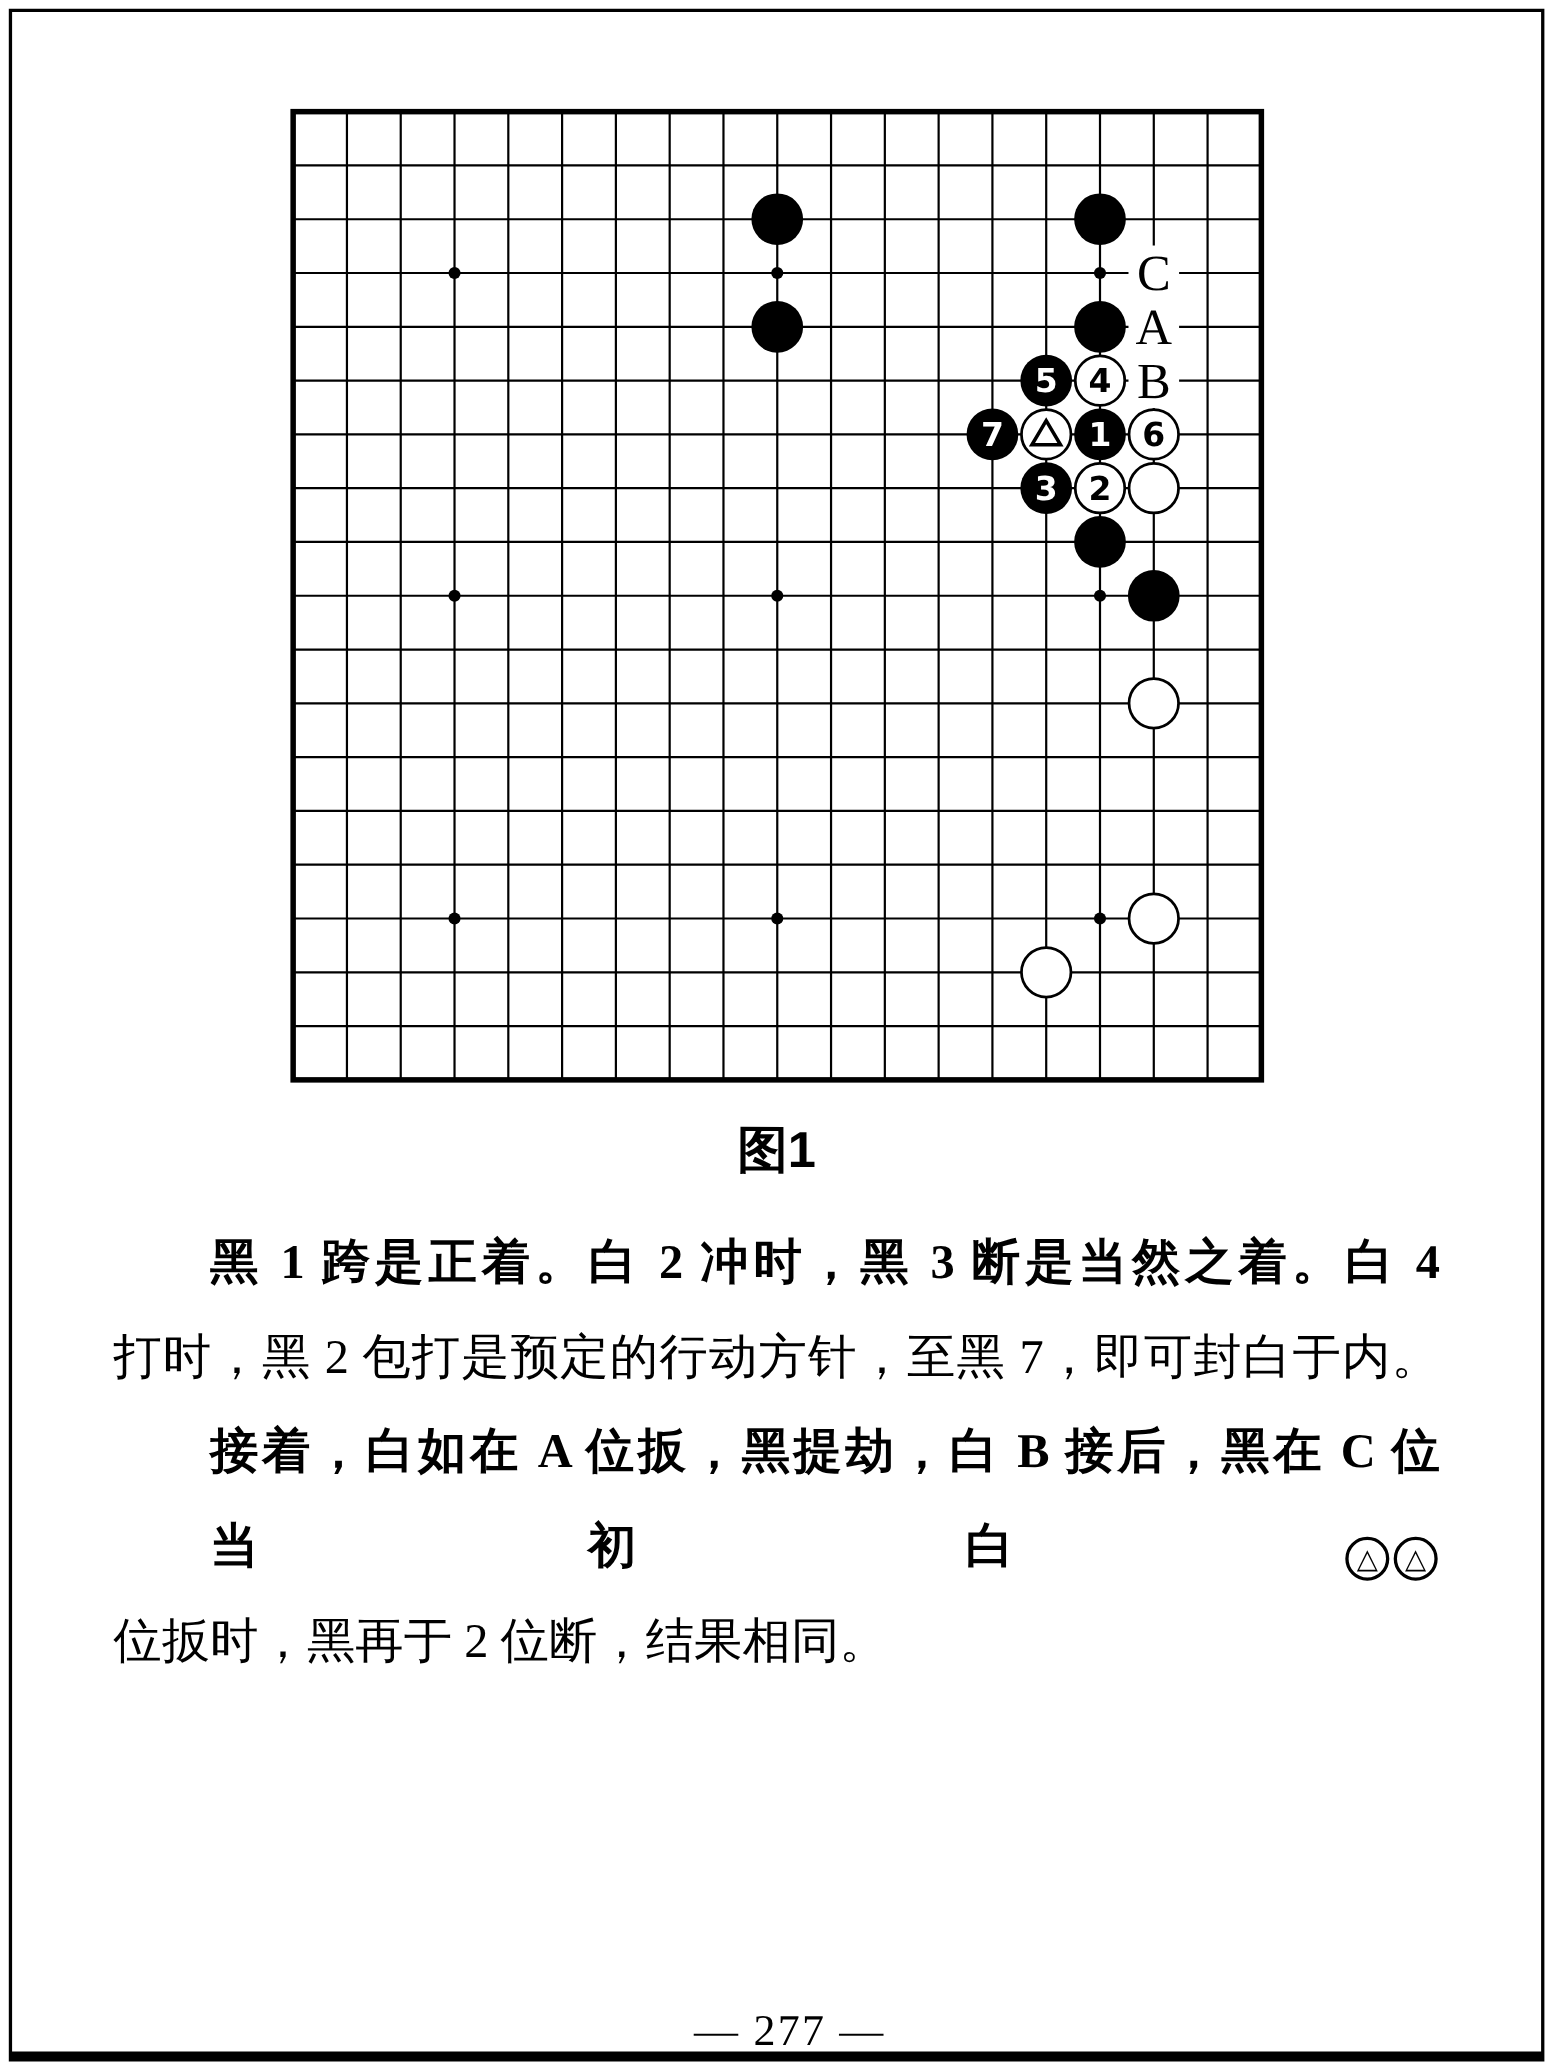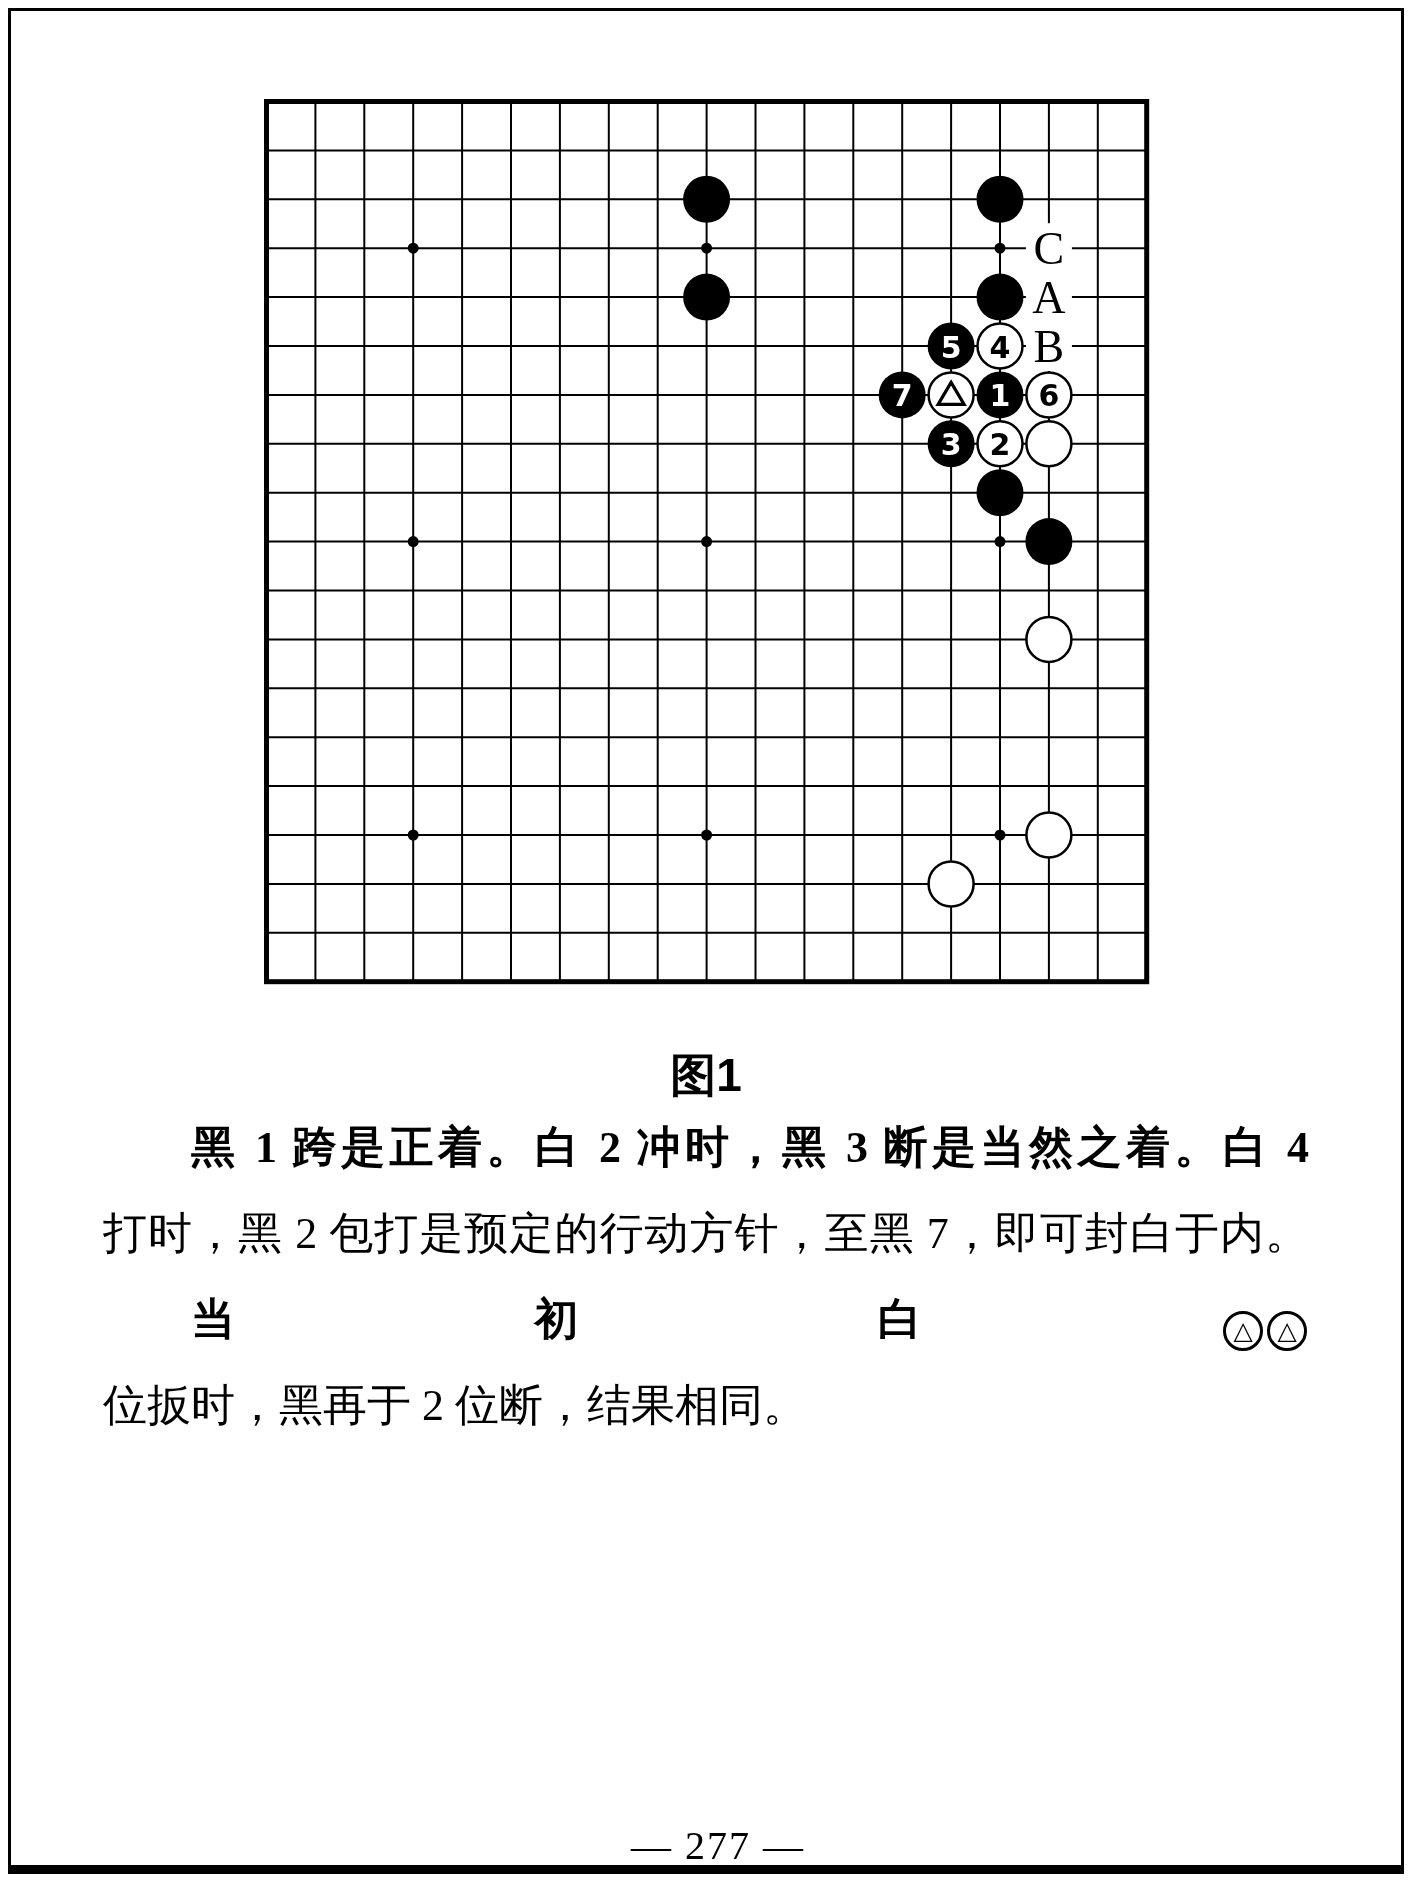--- a/index.html
+++ b/index.html
@@ -2,21 +2,21 @@
 <html><head>
 <meta charset="utf-8">
 <style>
   html,body{margin:0;padding:0;background:#fff;}
   body{width:1412px;height:1882px;position:relative;overflow:hidden;
        font-family:"Liberation Serif", serif;color:#000;}
   .page-frame{position:absolute;left:8px;top:8px;right:8px;bottom:8px;
        border:3px solid #000;border-bottom-width:9px;pointer-events:none;}
   #board-wrap{position:absolute;left:0;top:0;width:1412px;height:1010px;}
   .caption{position:absolute;left:0;top:1020px;width:1412px;text-align:center;
-       font-family:"Liberation Sans", sans-serif;font-weight:bold;font-size:46px;line-height:50px;margin-top:30px;}
+       font-family:"Liberation Sans", sans-serif;font-weight:bold;font-size:46px;line-height:50px;}
   #body-text{position:absolute;left:103px;top:1105px;width:1206px;
        font-size:44px;line-height:86px;}
   .line{text-align:justify;text-align-last:left;overflow:hidden;}
   .line.stretch{text-align-last:justify;}
   .line.indent{padding-left:2em;font-weight:bold;}
   .tri-stone{display:inline-flex;align-items:center;justify-content:center;
        width:40px;height:40px;border:3px solid #000;border-radius:50%;
        box-sizing:border-box;vertical-align:-5px;margin:0 2px;}
   .tri-stone span{font-family:"DejaVu Sans", sans-serif;font-size:25px;line-height:1;}
   .footer{position:absolute;left:12px;top:1822px;width:1412px;text-align:center;
@@ -147,20 +147,21 @@
 </div>
 
 <div class="caption">图1</div>
 
 <div id="body-text">
     <div class="para">
       <div class="line stretch indent"><span>黑 1 跨是正着。白 2 冲时，黑 3 断是当然之着。白 4</span></div>
       <div class="line stretch"><span>打时，黑 2 包打是预定的行动方针，至黑 7，即可封白于内。</span></div>
     </div>
     <div class="para">
+      <div class="line stretch indent"><span>接着，白如在 A 位扳，黑提劫，白 B 接后，黑在 C 位</span></div>
     </div>
     <div class="para">
       <div class="line stretch indent"><span>当初白</span><span class="tri-stone">
           <span>△</span>
         </span><span class="tri-stone">
           <span>△</span>
         </span></div>
       <div class="line"><span>位扳时，黑再于 2 位断，结果相同。</span></div>
     </div>
   </div>

